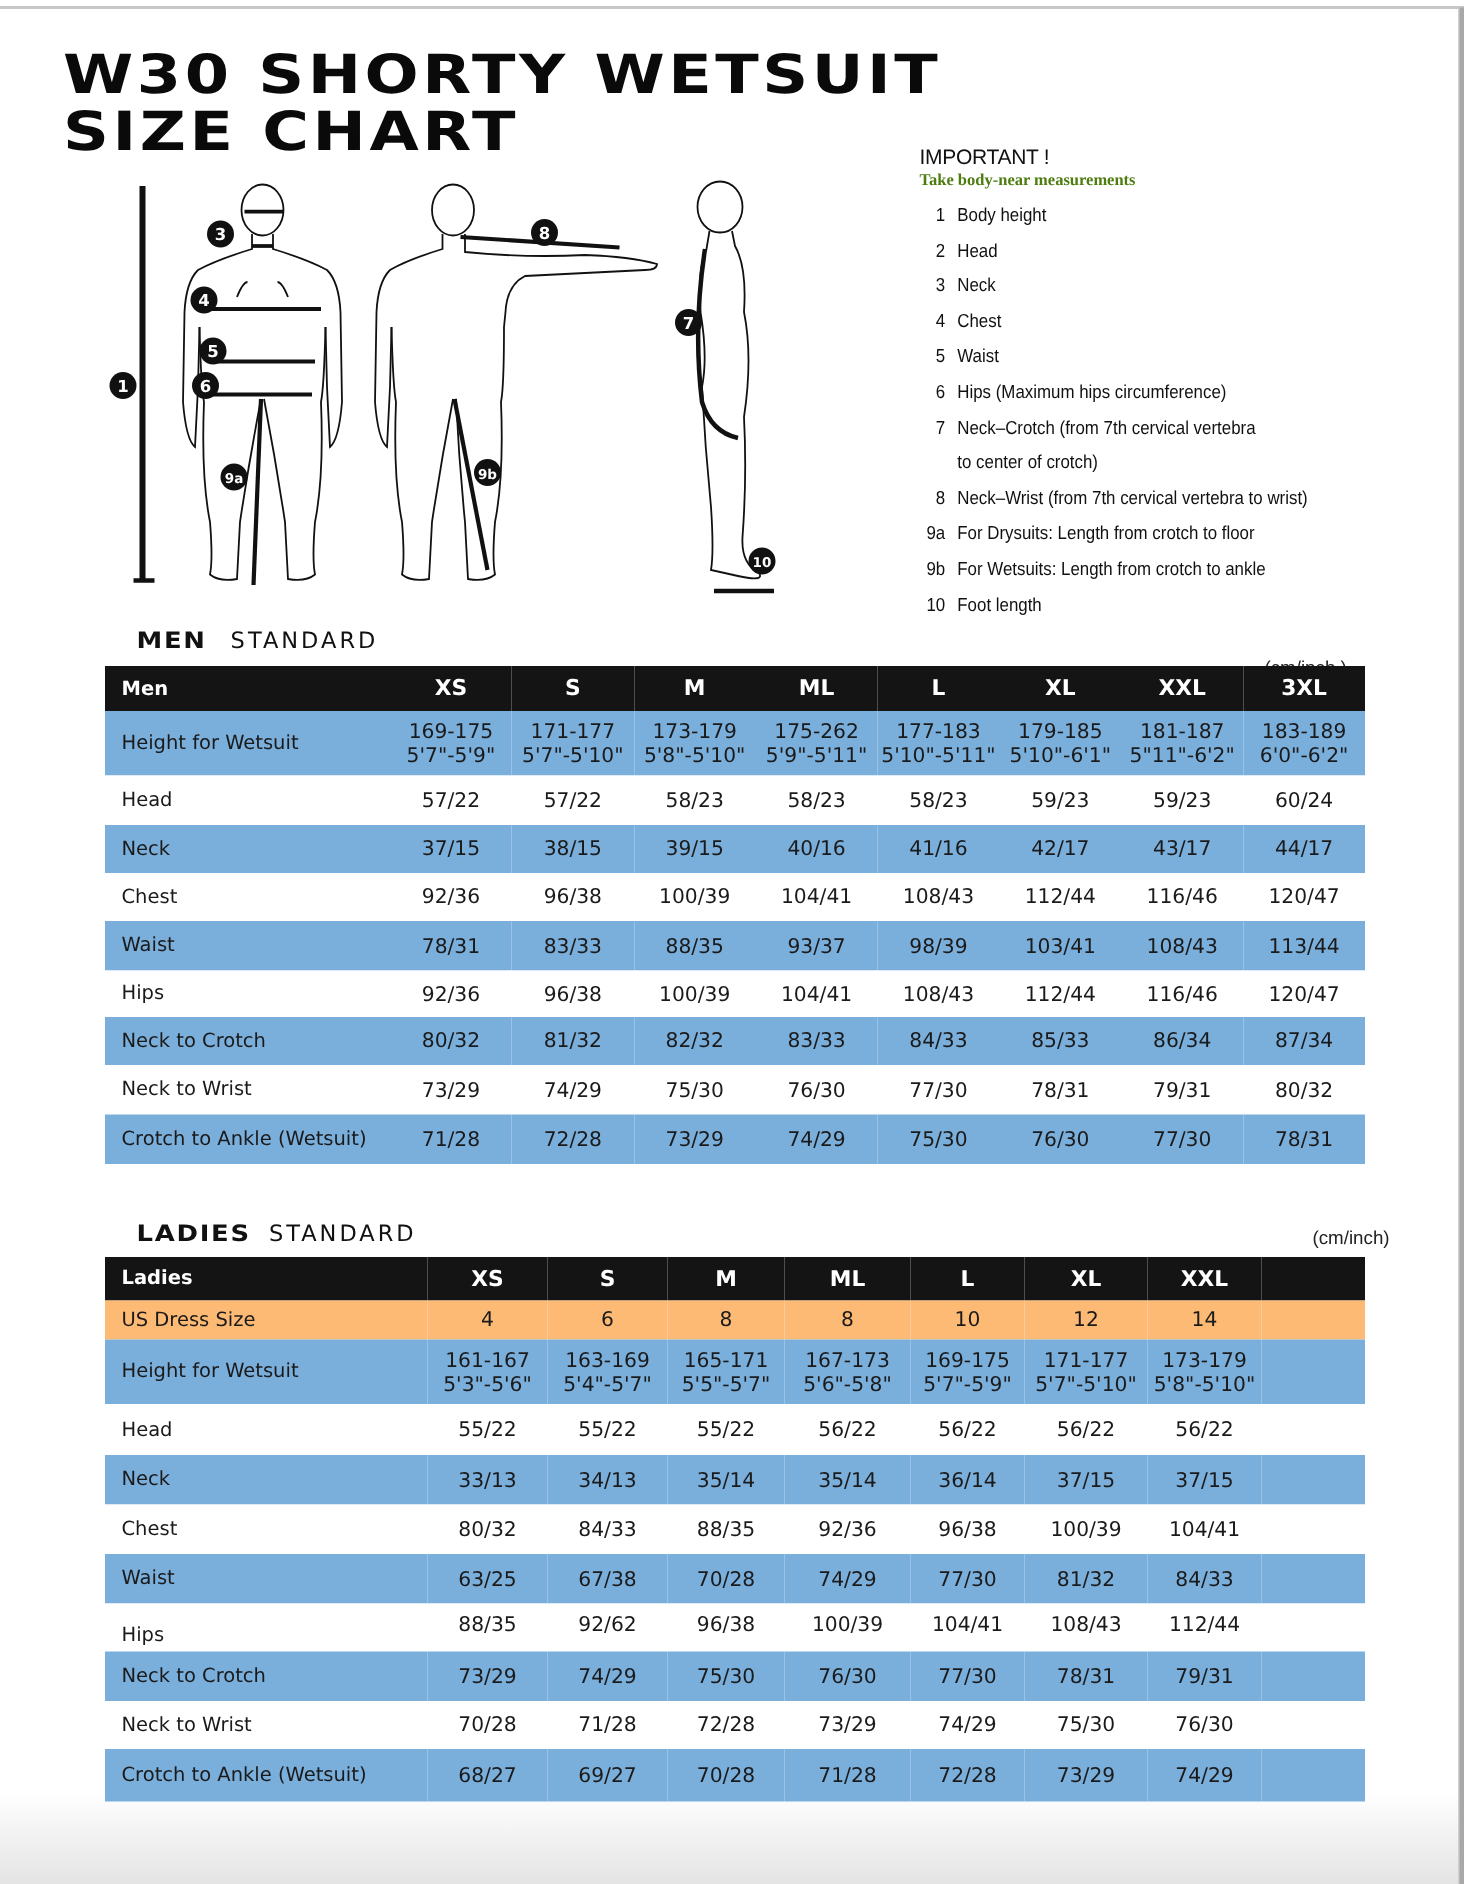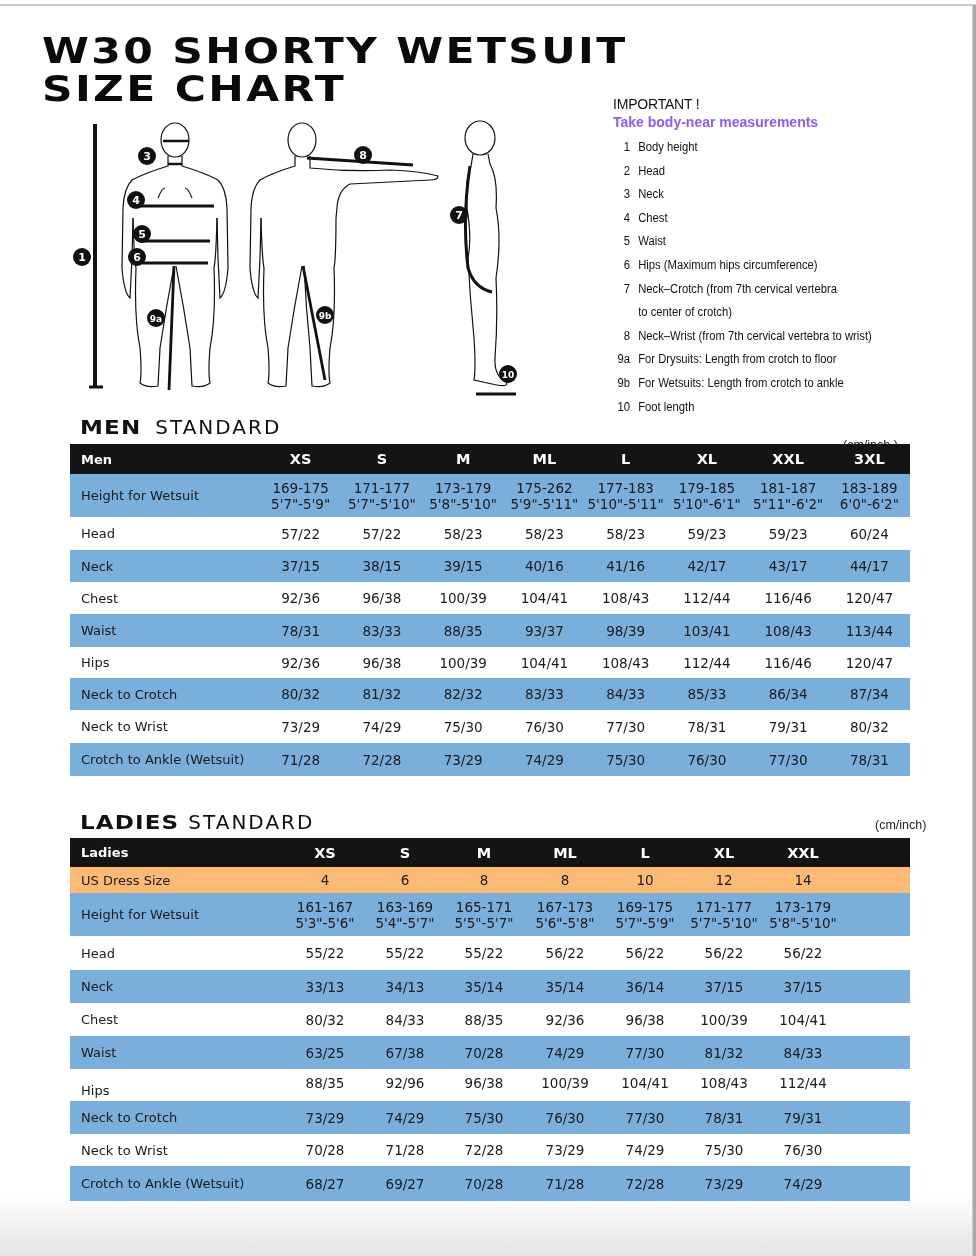--- a/index.html
+++ b/index.html
@@ -18,26 +18,26 @@
     font-family: "DejaVu Sans", sans-serif; font-weight: bold;
     font-size: 36px; line-height: 38px; letter-spacing: 2px;
     transform: scaleX(1.18); transform-origin: left top;
     color: #0a0a0a;
   }
 
   .figures { position: absolute; left: 70px; top: 118px; width: 480px; height: 282px; }
 
   .legend { position: absolute; left: 613px; top: 96px; width: 300px; }
   .legend .imp { font-family: "Liberation Sans", sans-serif; font-size: 14px; letter-spacing: -0.2px; color: #111; }
-  .legend .take { font-weight: bold; font-size: 14px; margin-top: 2px; color: #8b5cf6; }
+  .legend .take { font-weight: bold; font-size: 11px; margin-top: 2px; color: #4d7c0f; font-family: Liberation Serif, serif; }
   .legend ul { list-style: none; margin-top: 6px; }
   .legend li { font-family: "Liberation Sans Narrow", "Liberation Sans", sans-serif; font-size: 12.5px; line-height: 23.6px; display: flex; color: #111; transform: scaleX(0.9); transform-origin: left center; }
   .legend li .num { width: 28px; text-align: right; padding-right: 9px; flex: none; }
 
-  .section-h { position: absolute; left: 80px; font-size: 20px; line-height: 24px; white-space: nowrap; }
+  .section-h { position: absolute; left: 91px; font-size: 15px; line-height: 24px; white-space: nowrap; }
   .section-h .bold { font-family: "DejaVu Sans", sans-serif; font-weight: bold; letter-spacing: 1px; transform: scaleX(1.15); display: inline-block; transform-origin: left; margin-right: 22px; }
   .section-h .thin { font-family: "DejaVu Sans", sans-serif; font-weight: normal; letter-spacing: 2px; }
   .unit { position: absolute; font-size: 12.5px; color: #222; }
 
   table.chart { position: absolute; left: 70px; border-collapse: collapse; table-layout: fixed; font-family: "DejaVu Sans", sans-serif; }
   table.chart td, table.chart th { font-size: 13.5px; color: #1a1a1a; text-align: center; vertical-align: middle; white-space: nowrap; padding: 0; }
   table.chart th { background: #141414; color: #fff; font-weight: bold; font-size: 14.5px; }
   table.chart th.lbl, table.chart td.lbl { text-align: left; padding-left: 11px; font-size: 13px; }
   table.chart tr.blue td { background: #7aaedb; }
   table.chart tr.white td { background: #ffffff; }
@@ -453,21 +453,21 @@
         <td>70/28</td>
         <td>74/29</td>
         <td>77/30</td>
         <td>81/32</td>
         <td>84/33</td>
         <td></td>
       </tr>
       <tr class="white" style="height: 32px;">
         <td class="lbl low">Hips</td>
         <td class="valtop">88/35</td>
-        <td class="valtop">92/96</td>
+        <td class="valtop">92/62</td>
         <td class="valtop">96/38</td>
         <td class="valtop">100/39</td>
         <td class="valtop">104/41</td>
         <td class="valtop">108/43</td>
         <td class="valtop">112/44</td>
         <td class="valtop"></td>
       </tr>
       <tr class="blue" style="height: 33px;">
         <td class="lbl">Neck to Crotch</td>
         <td>73/29</td>

